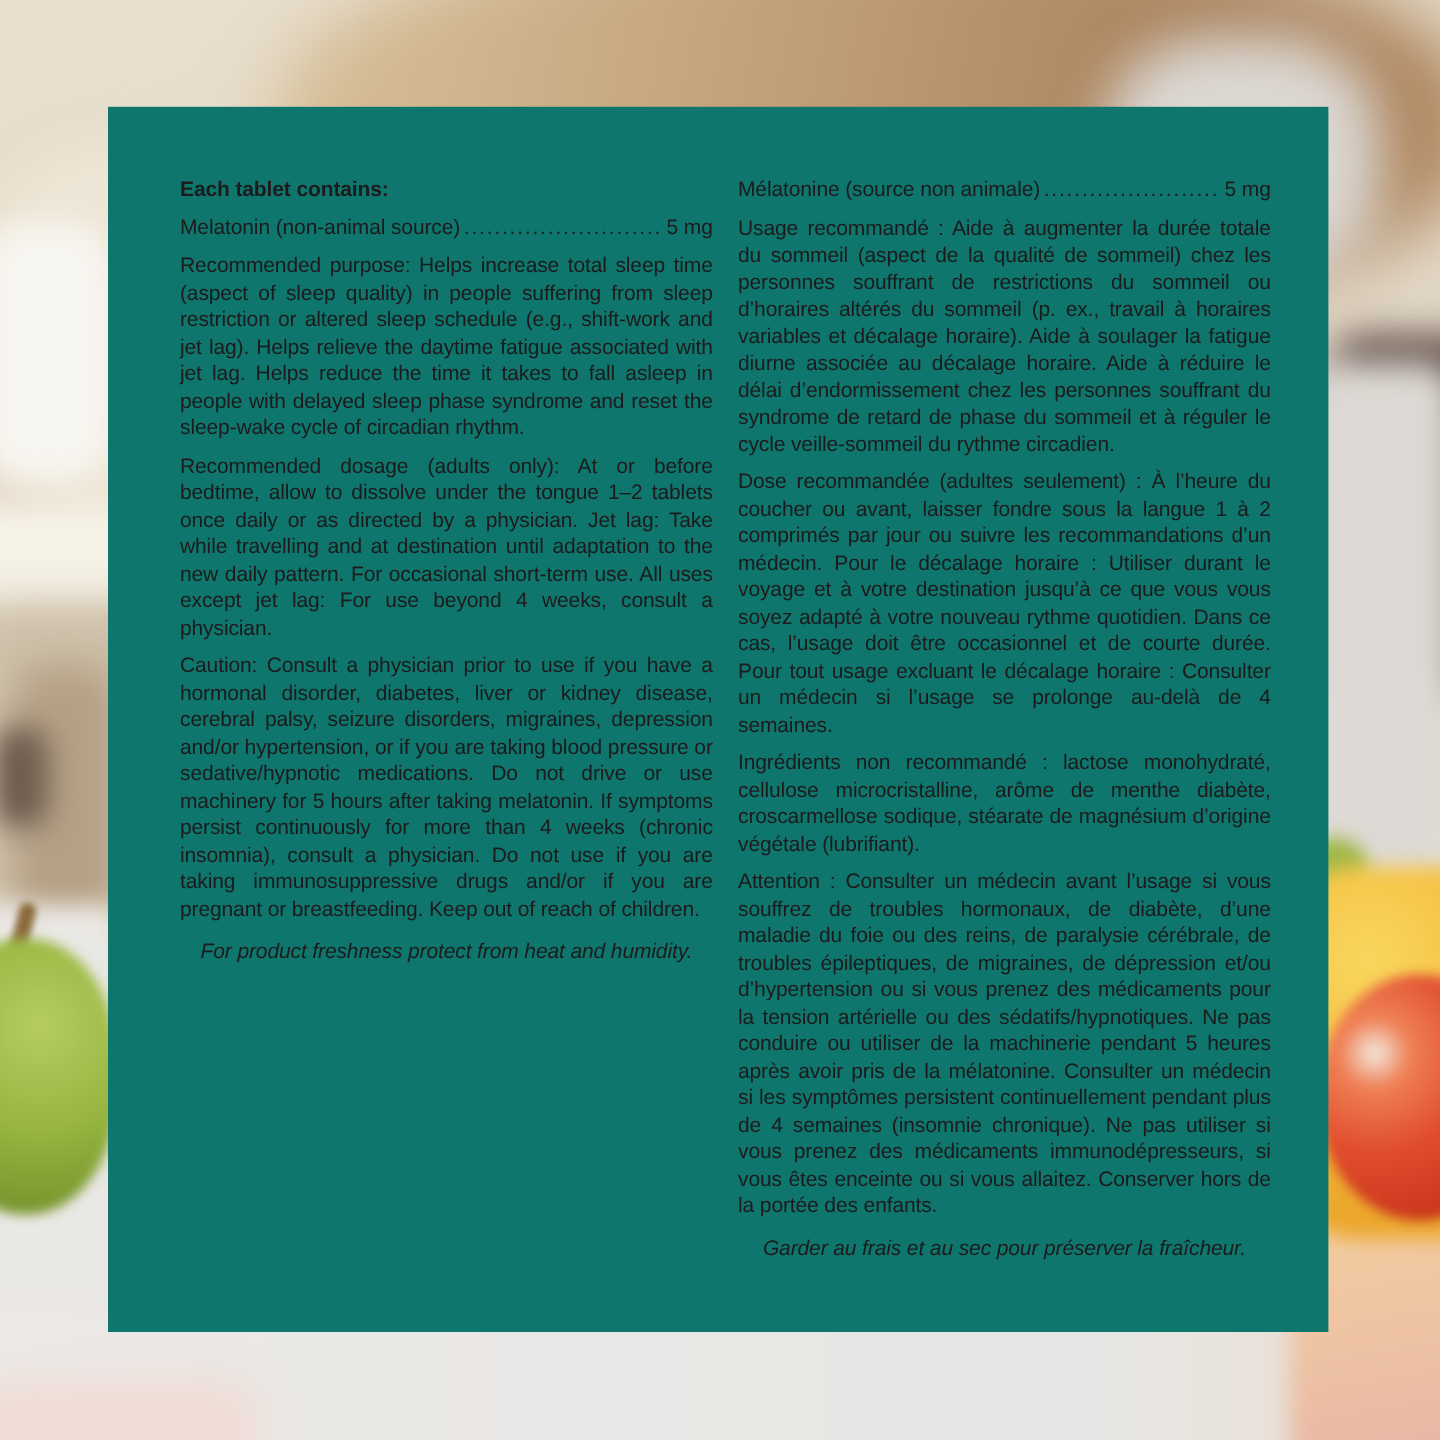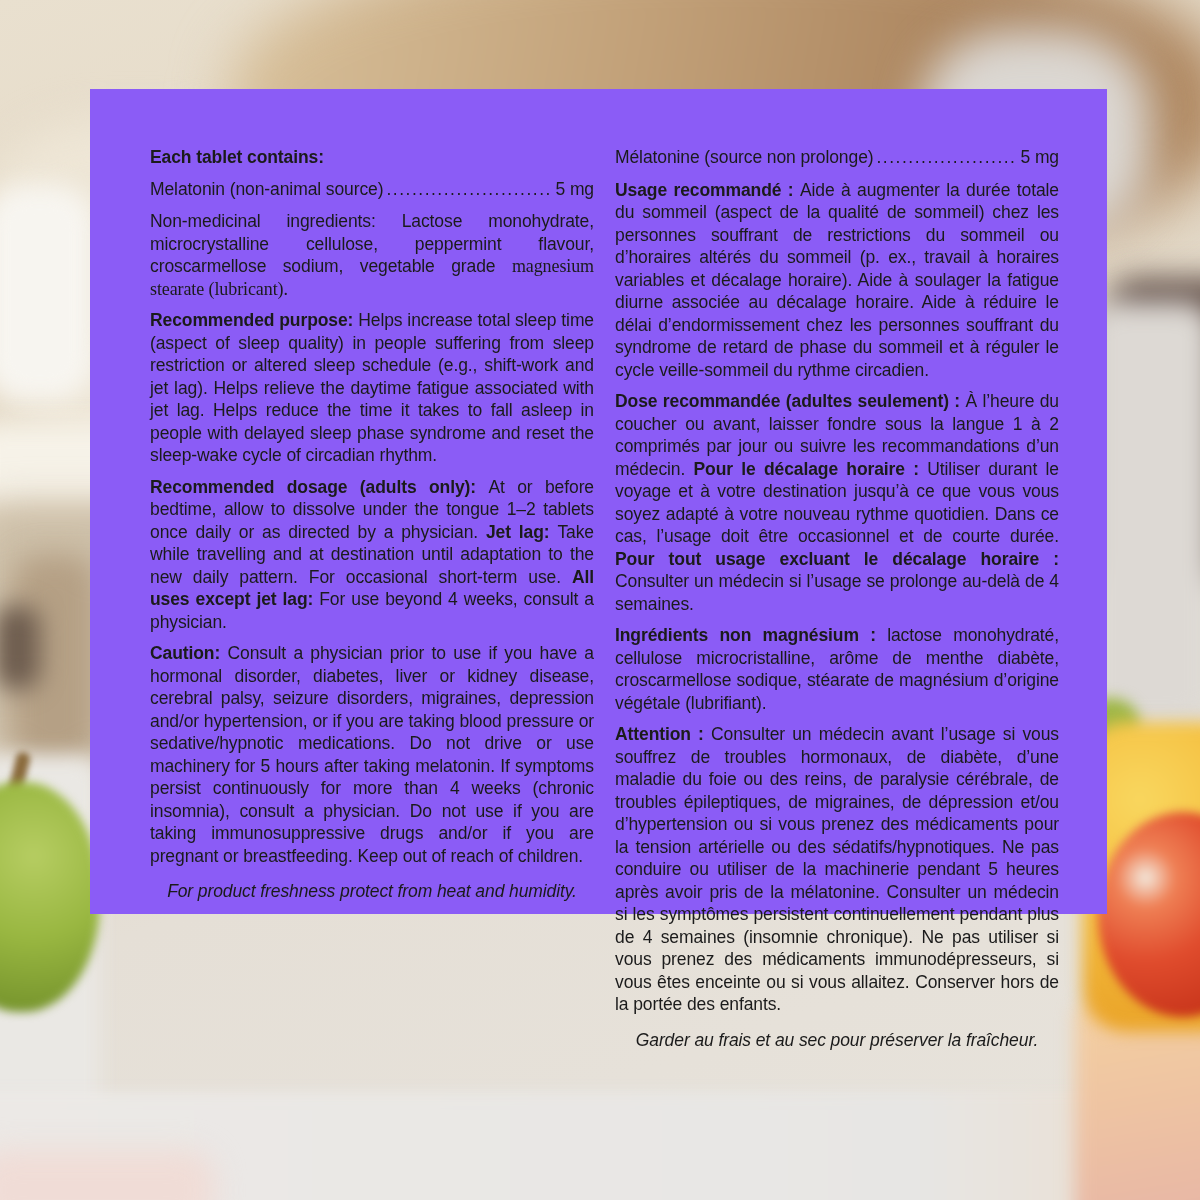--- a/index.html
+++ b/index.html
@@ -22,30 +22,30 @@
   .marble-left{left:-30px;top:755px;width:130px;height:470px;background:#eae8e4;border-radius:20px;filter:blur(10px);}
   .bottom-marble{left:-30px;top:1092px;width:1180px;height:130px;background:linear-gradient(90deg,#ece9e6,#e7e6e4 80%,#eadfd2);border-radius:8px;filter:blur(7px);}
   .bottom-left-pink{left:-25px;top:1150px;width:240px;height:80px;background:#f0dcd6;border-radius:30px;filter:blur(14px);}
   .wood-bottom-right{left:1075px;top:1000px;width:180px;height:230px;background:linear-gradient(170deg,#f4d0a0,#ecbfa3 60%,#e6b4a6);border-radius:18px;filter:blur(9px);}
   .leaf{left:1082px;top:698px;width:58px;height:52px;background:#9fb747;border-radius:50%;filter:blur(7px);}
   .pepper{left:1082px;top:722px;width:165px;height:310px;background:radial-gradient(circle at 35% 25%,#f9d75f 0%,#f4bd3d 45%,#eba62b 85%);border-radius:45px;filter:blur(8px);}
   .tomato{left:1098px;top:812px;width:170px;height:205px;background:radial-gradient(circle at 28% 32%,#f3ece1 0%,#ef8055 16%,#e04c2d 45%,#c43118 85%);border-radius:50%;filter:blur(5px);}
   .apple{left:-58px;top:782px;width:158px;height:230px;background:radial-gradient(circle at 58% 32%,#b6cd62 0%,#99b741 45%,#7c9a30 80%,#6d8a29 100%);border-radius:48%;filter:blur(5px);}
   .apple-stem{left:12px;top:752px;width:14px;height:46px;background:#8a6a3c;border-radius:6px;transform:rotate(14deg);filter:blur(3px);}
   
-  .panel{position:absolute;left:90px;top:89px;width:1017px;height:825px;background:#8b5cf6;box-sizing:border-box;padding:57px 81px 0 60px;}
+  .panel{position:absolute;left:90px;top:89px;width:1017px;height:1021px;background:#0f766e;box-sizing:border-box;padding:57px 81px 0 60px;}
   .cols{display:flex;gap:21px;color:#1b1b1b;}
   .col{width:444px;font-size:17.5px;line-height:22.5px;letter-spacing:-0.1px;}
   .col p{margin:0 0 9px;text-align:justify;}
   h3.hd{margin:0 0 9px;font-size:17.5px;line-height:22.5px;font-weight:bold;}
   .dose-row{display:flex;align-items:center;margin:0 0 10px;}
   .dose-row .dots{flex:1;overflow:hidden;white-space:nowrap;letter-spacing:1.5px;margin:0 5px 0 3px;}
   .dose-row .nm{white-space:nowrap;}
   .dose-row .val{white-space:nowrap;}
-  .b{font-weight:bold;}
+  .b{font-weight:normal;}
   .serif{font-family:"Liberation Serif",serif;font-size:18px;}
   p.freshness{text-align:center;font-style:italic;margin-top:13px;}
 </style>
 </head>
 <body>
 
 <div class="scene">
   <div class="blob bg-base"></div>
   <div class="blob wood-top"></div>
   <div class="blob gray-top-right"></div>
@@ -71,34 +71,33 @@
   <div class="panel">
     <div class="cols">
 
       <div class="col">
         <h3 class="hd">Each tablet contains:</h3>
         <div class="dose-row">
           <span class="nm">Melatonin (non-animal source)</span>
           <span class="dots">......................................................</span>
           <span class="val">5 mg</span>
         </div>
-        <p><span>Non-medicinal ingredients: Lactose monohydrate, microcrystalline cellulose, peppermint flavour, croscarmellose sodium, vegetable grade </span><span class="serif">magnesium stearate (lubricant).</span></p>
         <p><span class="b">Recommended purpose: </span><span>Helps increase total sleep time (aspect of sleep quality) in people suffering from sleep restriction or altered sleep schedule (e.g., shift-work and jet lag). Helps relieve the daytime fatigue associated with jet lag. Helps reduce the time it takes to fall asleep in people with delayed sleep phase syndrome and reset the sleep-wake cycle of circadian rhythm.</span></p>
         <p><span class="b">Recommended dosage (adults only): </span><span>At or before bedtime, allow to dissolve under the tongue 1–2 tablets once daily or as directed by a physician. </span><span class="b">Jet lag: </span><span>Take while travelling and at destination until adaptation to the new daily pattern. For occasional short-term use. </span><span class="b">All uses except jet lag: </span><span>For use beyond 4 weeks, consult a physician.</span></p>
         <p><span class="b">Caution: </span><span>Consult a physician prior to use if you have a hormonal disorder, diabetes, liver or kidney disease, cerebral palsy, seizure disorders, migraines, depression and/or hypertension, or if you are taking blood pressure or sedative/hypnotic medications. Do not drive or use machinery for 5 hours after taking melatonin. If symptoms persist continuously for more than 4 weeks (chronic insomnia), consult a physician. Do not use if you are taking immunosuppressive drugs and/or if you are pregnant or breastfeeding. Keep out of reach of children.</span></p>
         <p class="freshness">For product freshness protect from heat and humidity.</p>
       </div>
 
       <div class="col">
         <div class="dose-row">
-          <span class="nm">Mélatonine (source non prolonge)</span>
+          <span class="nm">Mélatonine (source non animale)</span>
           <span class="dots">......................................................</span>
           <span class="val">5 mg</span>
         </div>
         <p><span class="b">Usage recommandé : </span><span>Aide à augmenter la durée totale du sommeil (aspect de la qualité de sommeil) chez les personnes souffrant de restrictions du sommeil ou d’horaires altérés du sommeil (p. ex., travail à horaires variables et décalage horaire). Aide à soulager la fatigue diurne associée au décalage horaire. Aide à réduire le délai d’endormissement chez les personnes souffrant du syndrome de retard de phase du sommeil et à réguler le cycle veille-sommeil du rythme circadien.</span></p>
         <p><span class="b">Dose recommandée (adultes seulement) : </span><span>À l’heure du coucher ou avant, laisser fondre sous la langue 1 à 2 comprimés par jour ou suivre les recommandations d’un médecin. </span><span class="b">Pour le décalage horaire : </span><span>Utiliser durant le voyage et à votre destination jusqu’à ce que vous vous soyez adapté à votre nouveau rythme quotidien. Dans ce cas, l’usage doit être occasionnel et de courte durée. </span><span class="b">Pour tout usage excluant le décalage horaire : </span><span>Consulter un médecin si l’usage se prolonge au-delà de 4 semaines.</span></p>
-        <p><span class="b">Ingrédients non magnésium : </span><span>lactose monohydraté, cellulose microcristalline, arôme de menthe diabète, croscarmellose sodique, stéarate de magnésium d’origine végétale (lubrifiant).</span></p>
+        <p><span class="b">Ingrédients non recommandé : </span><span>lactose monohydraté, cellulose microcristalline, arôme de menthe diabète, croscarmellose sodique, stéarate de magnésium d’origine végétale (lubrifiant).</span></p>
         <p><span class="b">Attention : </span><span>Consulter un médecin avant l’usage si vous souffrez de troubles hormonaux, de diabète, d’une maladie du foie ou des reins, de paralysie cérébrale, de troubles épileptiques, de migraines, de dépression et/ou d’hypertension ou si vous prenez des médicaments pour la tension artérielle ou des sédatifs/hypnotiques. Ne pas conduire ou utiliser de la machinerie pendant 5 heures après avoir pris de la mélatonine. Consulter un médecin si les symptômes persistent continuellement pendant plus de 4 semaines (insomnie chronique). Ne pas utiliser si vous prenez des médicaments immunodépresseurs, si vous êtes enceinte ou si vous allaitez. Conserver hors de la portée des enfants.</span></p>
         <p class="freshness">Garder au frais et au sec pour préserver la fraîcheur.</p>
       </div>
     </div>
   </div>
 </div>
 
 </body></html>

